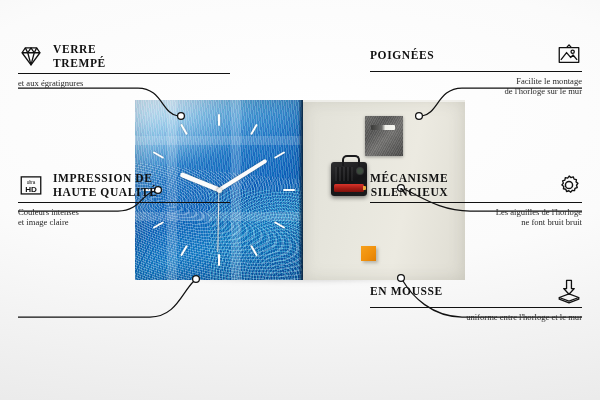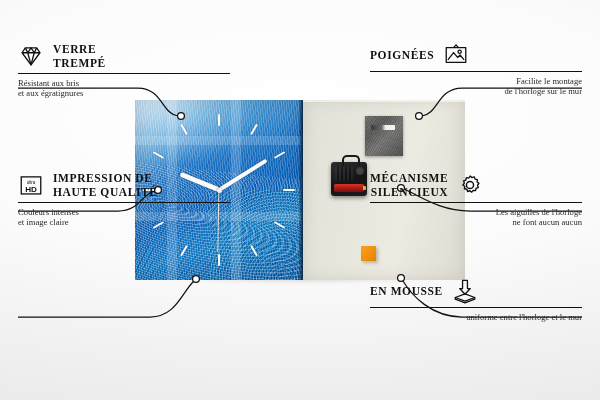--- a/index.html
+++ b/index.html
@@ -144,21 +144,21 @@
     font-weight:bold;font-size:11.5px;letter-spacing:.6px;color:#111;
     line-height:14px;text-transform:uppercase;
   }
   .feat .rule{height:1px;background:#111;margin:3px 0 4px;}
   .feat .sub{
     font-family:"Liberation Serif", serif;
     font-size:8.6px;line-height:10.4px;color:#2a2a2a;
   }
   .feat.left .row{justify-content:flex-start;}
   .feat.left .ttl,.feat.left .sub{text-align:left;}
-  .feat.right .row{justify-content:flex-start;}
+  .feat.right .row{justify-content:space-between;}
   .feat.right .ttl,.feat.right .sub{text-align:right;}
   .ico{width:26px;height:26px;flex:0 0 26px;display:block;}
   .ico svg{display:block;width:26px;height:26px;}
 </style>
 </head>
 <body>
 
 <div class="stage">
 
   <div class="product">
@@ -247,21 +247,20 @@
               <path d="M12 12 L16 6 L20 12"></path>
             </g>
           </svg>
       </span>
       <span>
         <div class="ttl">VERRE</div>
         <div class="ttl">TREMPÉ</div>
       </span>
     </div>
     <div class="rule"></div>
-    <div class="sub">Résistant aux bris</div>
     <div class="sub">et aux égratignures</div>
   </div>
 
   <div class="feat left" style="left:18px;top:171px;">
     <div class="row">
       <span class="ico">
         <svg viewBox="0 0 32 32">
           <rect x="4" y="6" width="24" height="21" fill="none" stroke="#111" stroke-width="1.6"></rect>
           <text x="16" y="15" text-anchor="middle" font-family="Liberation Sans, sans-serif" font-size="5.5" fill="#111">ultra</text>
           <text x="16" y="24" text-anchor="middle" font-family="Liberation Sans, sans-serif" font-size="10" font-weight="bold" fill="#111">HD</text>
@@ -309,21 +308,21 @@
         <svg viewBox="0 0 32 32">
             <g fill="none" stroke="#111" stroke-width="1.8" stroke-linejoin="round">
           <path d="M16 4.4 l2.4 2.0 3.0 -1.0 1.1 3.0 3.1 0.6 -0.5 3.1 2.5 1.9 -1.9 2.5 1.0 3.0 -3.0 1.1 -0.6 3.1 -3.1 -0.5 -1.9 2.5 -2.5 -1.9 -3.0 1.0 -1.1 -3.0 -3.1 -0.6 0.5 -3.1 -2.5 -1.9 1.9 -2.5 -1.0 -3.0 3.0 -1.1 0.6 -3.1 3.1 0.5 z" transform="translate(0.4,0.2) scale(0.93) translate(1.0,0.8)"></path>
           <circle cx="16" cy="16" r="4.4"></circle>
             </g>
           </svg>
       </span>
     </div>
     <div class="rule"></div>
     <div class="sub">Les aiguilles de l'horloge</div>
-    <div class="sub">ne font aucun aucun</div>
+    <div class="sub">ne font bruit bruit</div>
   </div>
 
   <div class="feat right" style="left:370px;top:278px;">
     <div class="row">
       <span>
         <div class="ttl">EN MOUSSE</div>
       </span>
       <span class="ico">
         <svg viewBox="0 0 32 32">
             <g fill="none" stroke="#111" stroke-width="1.6" stroke-linejoin="round">

